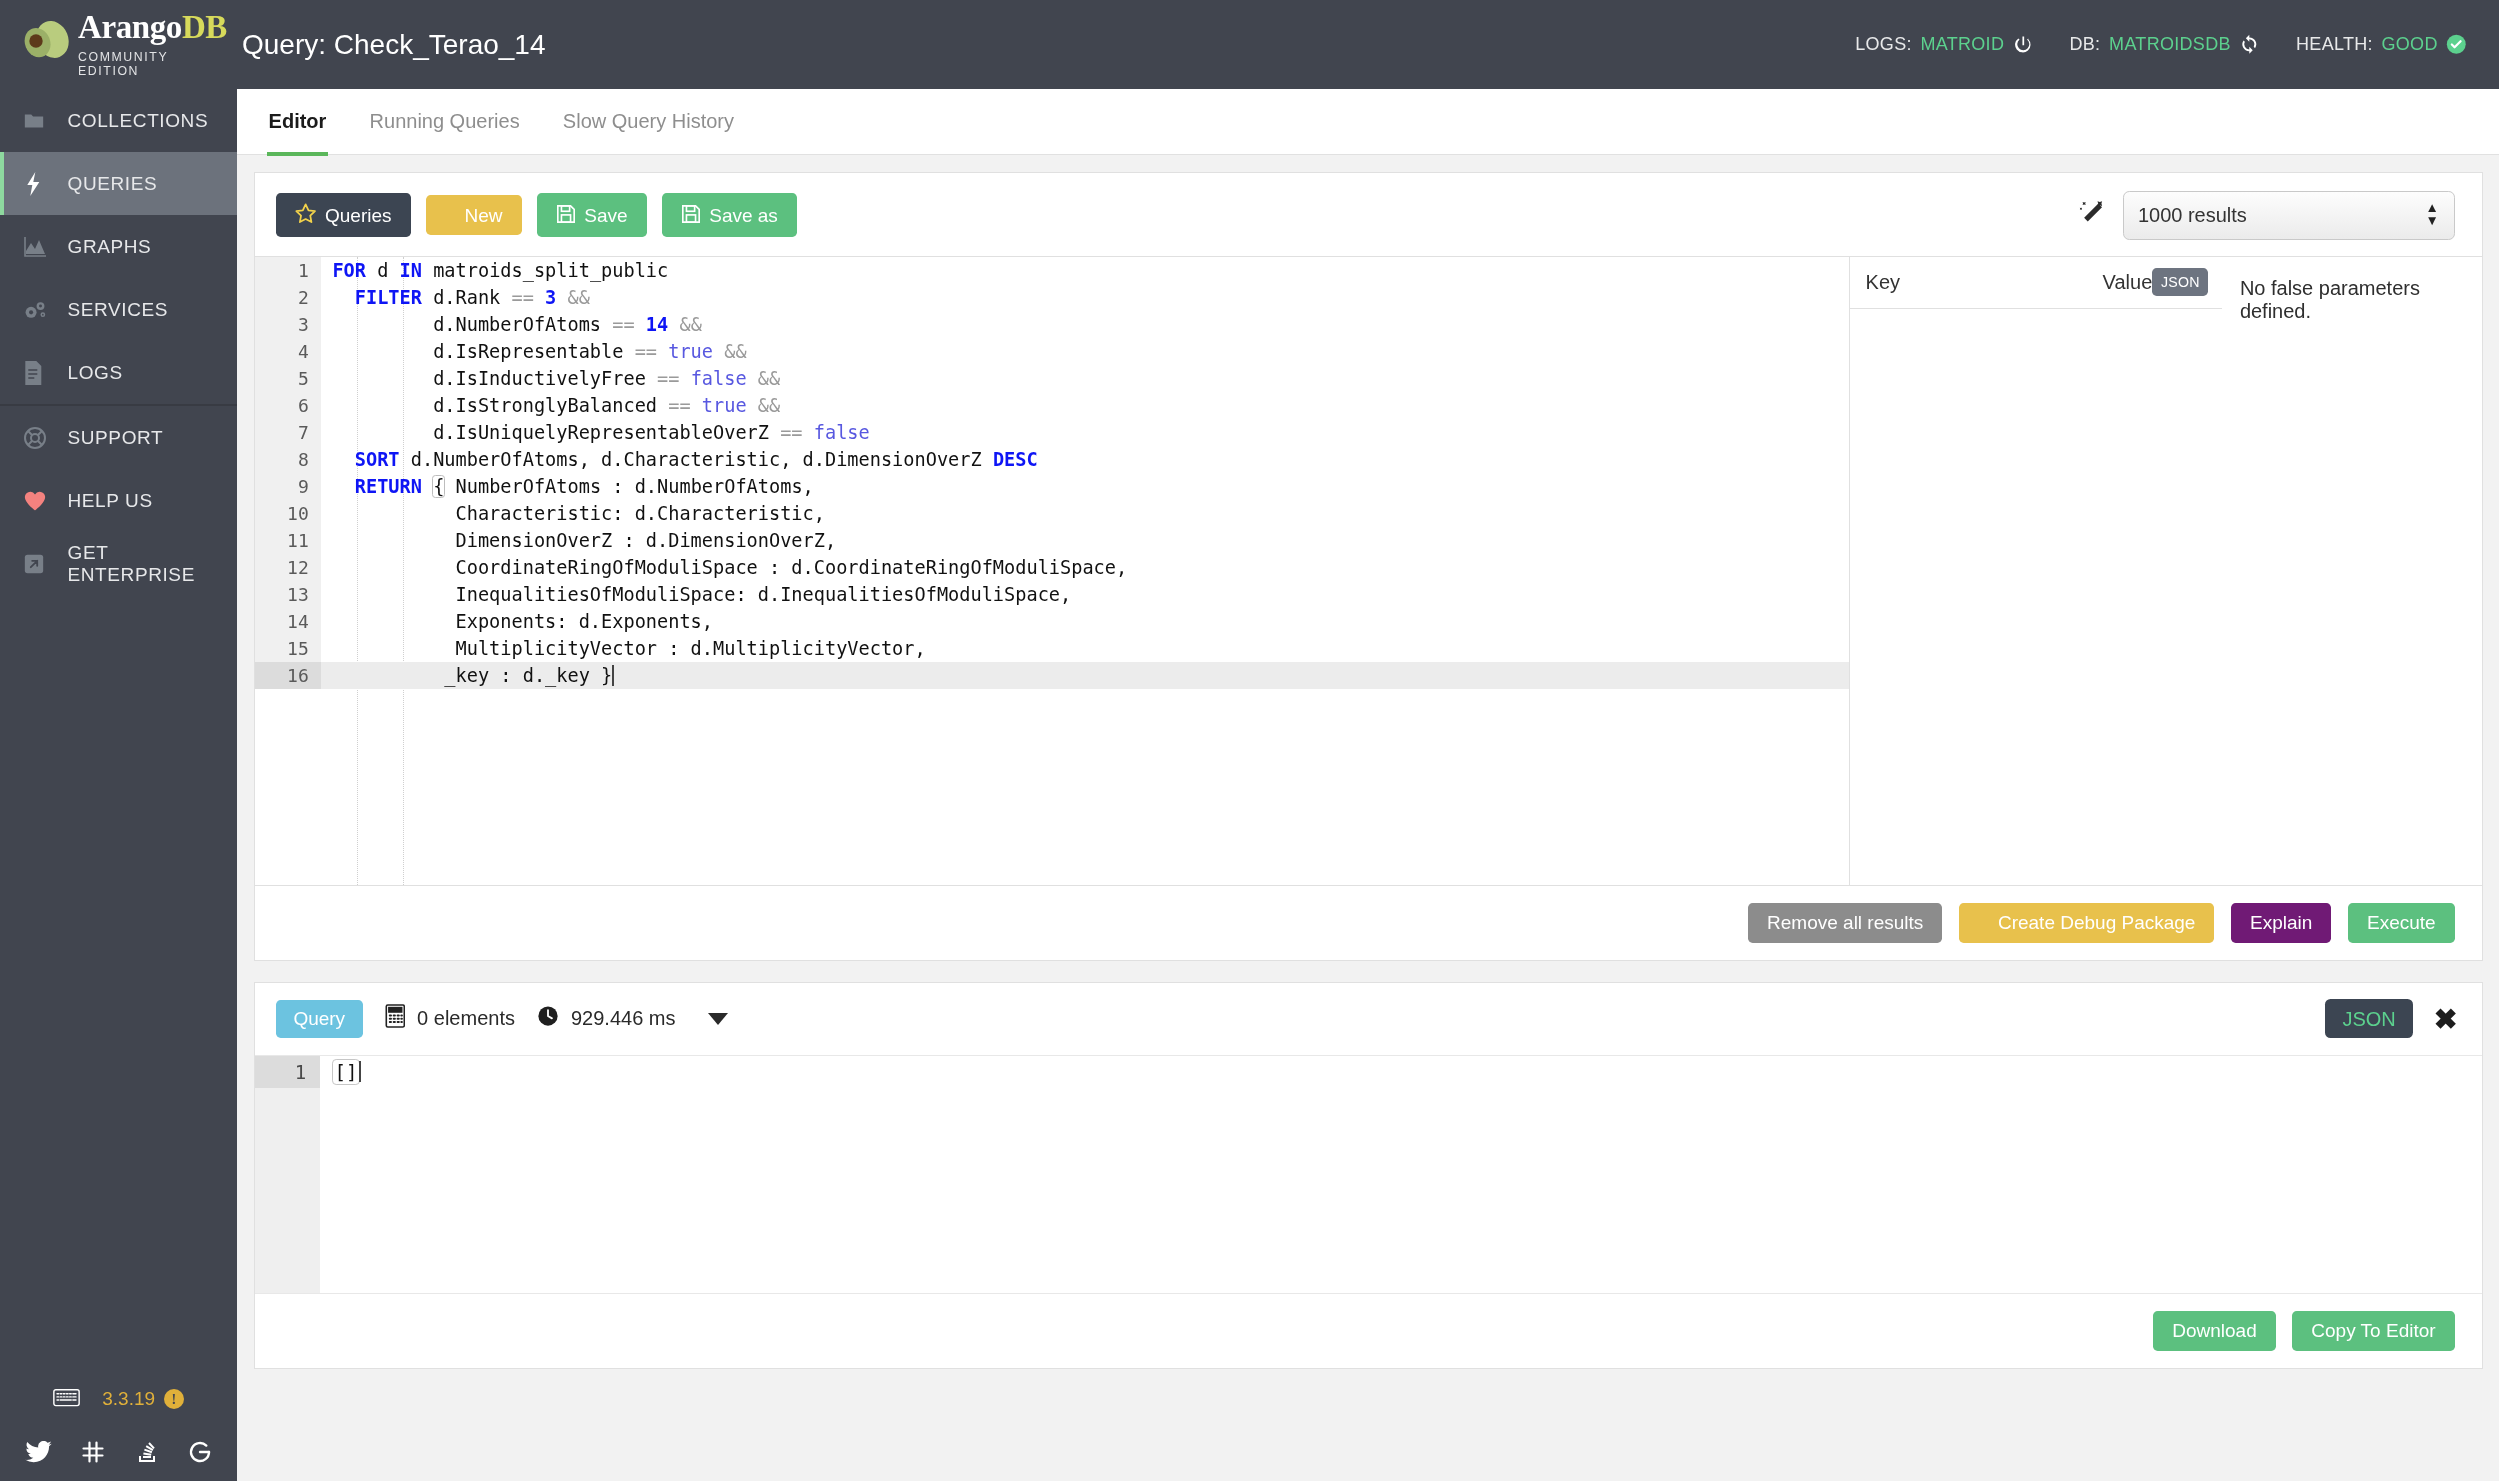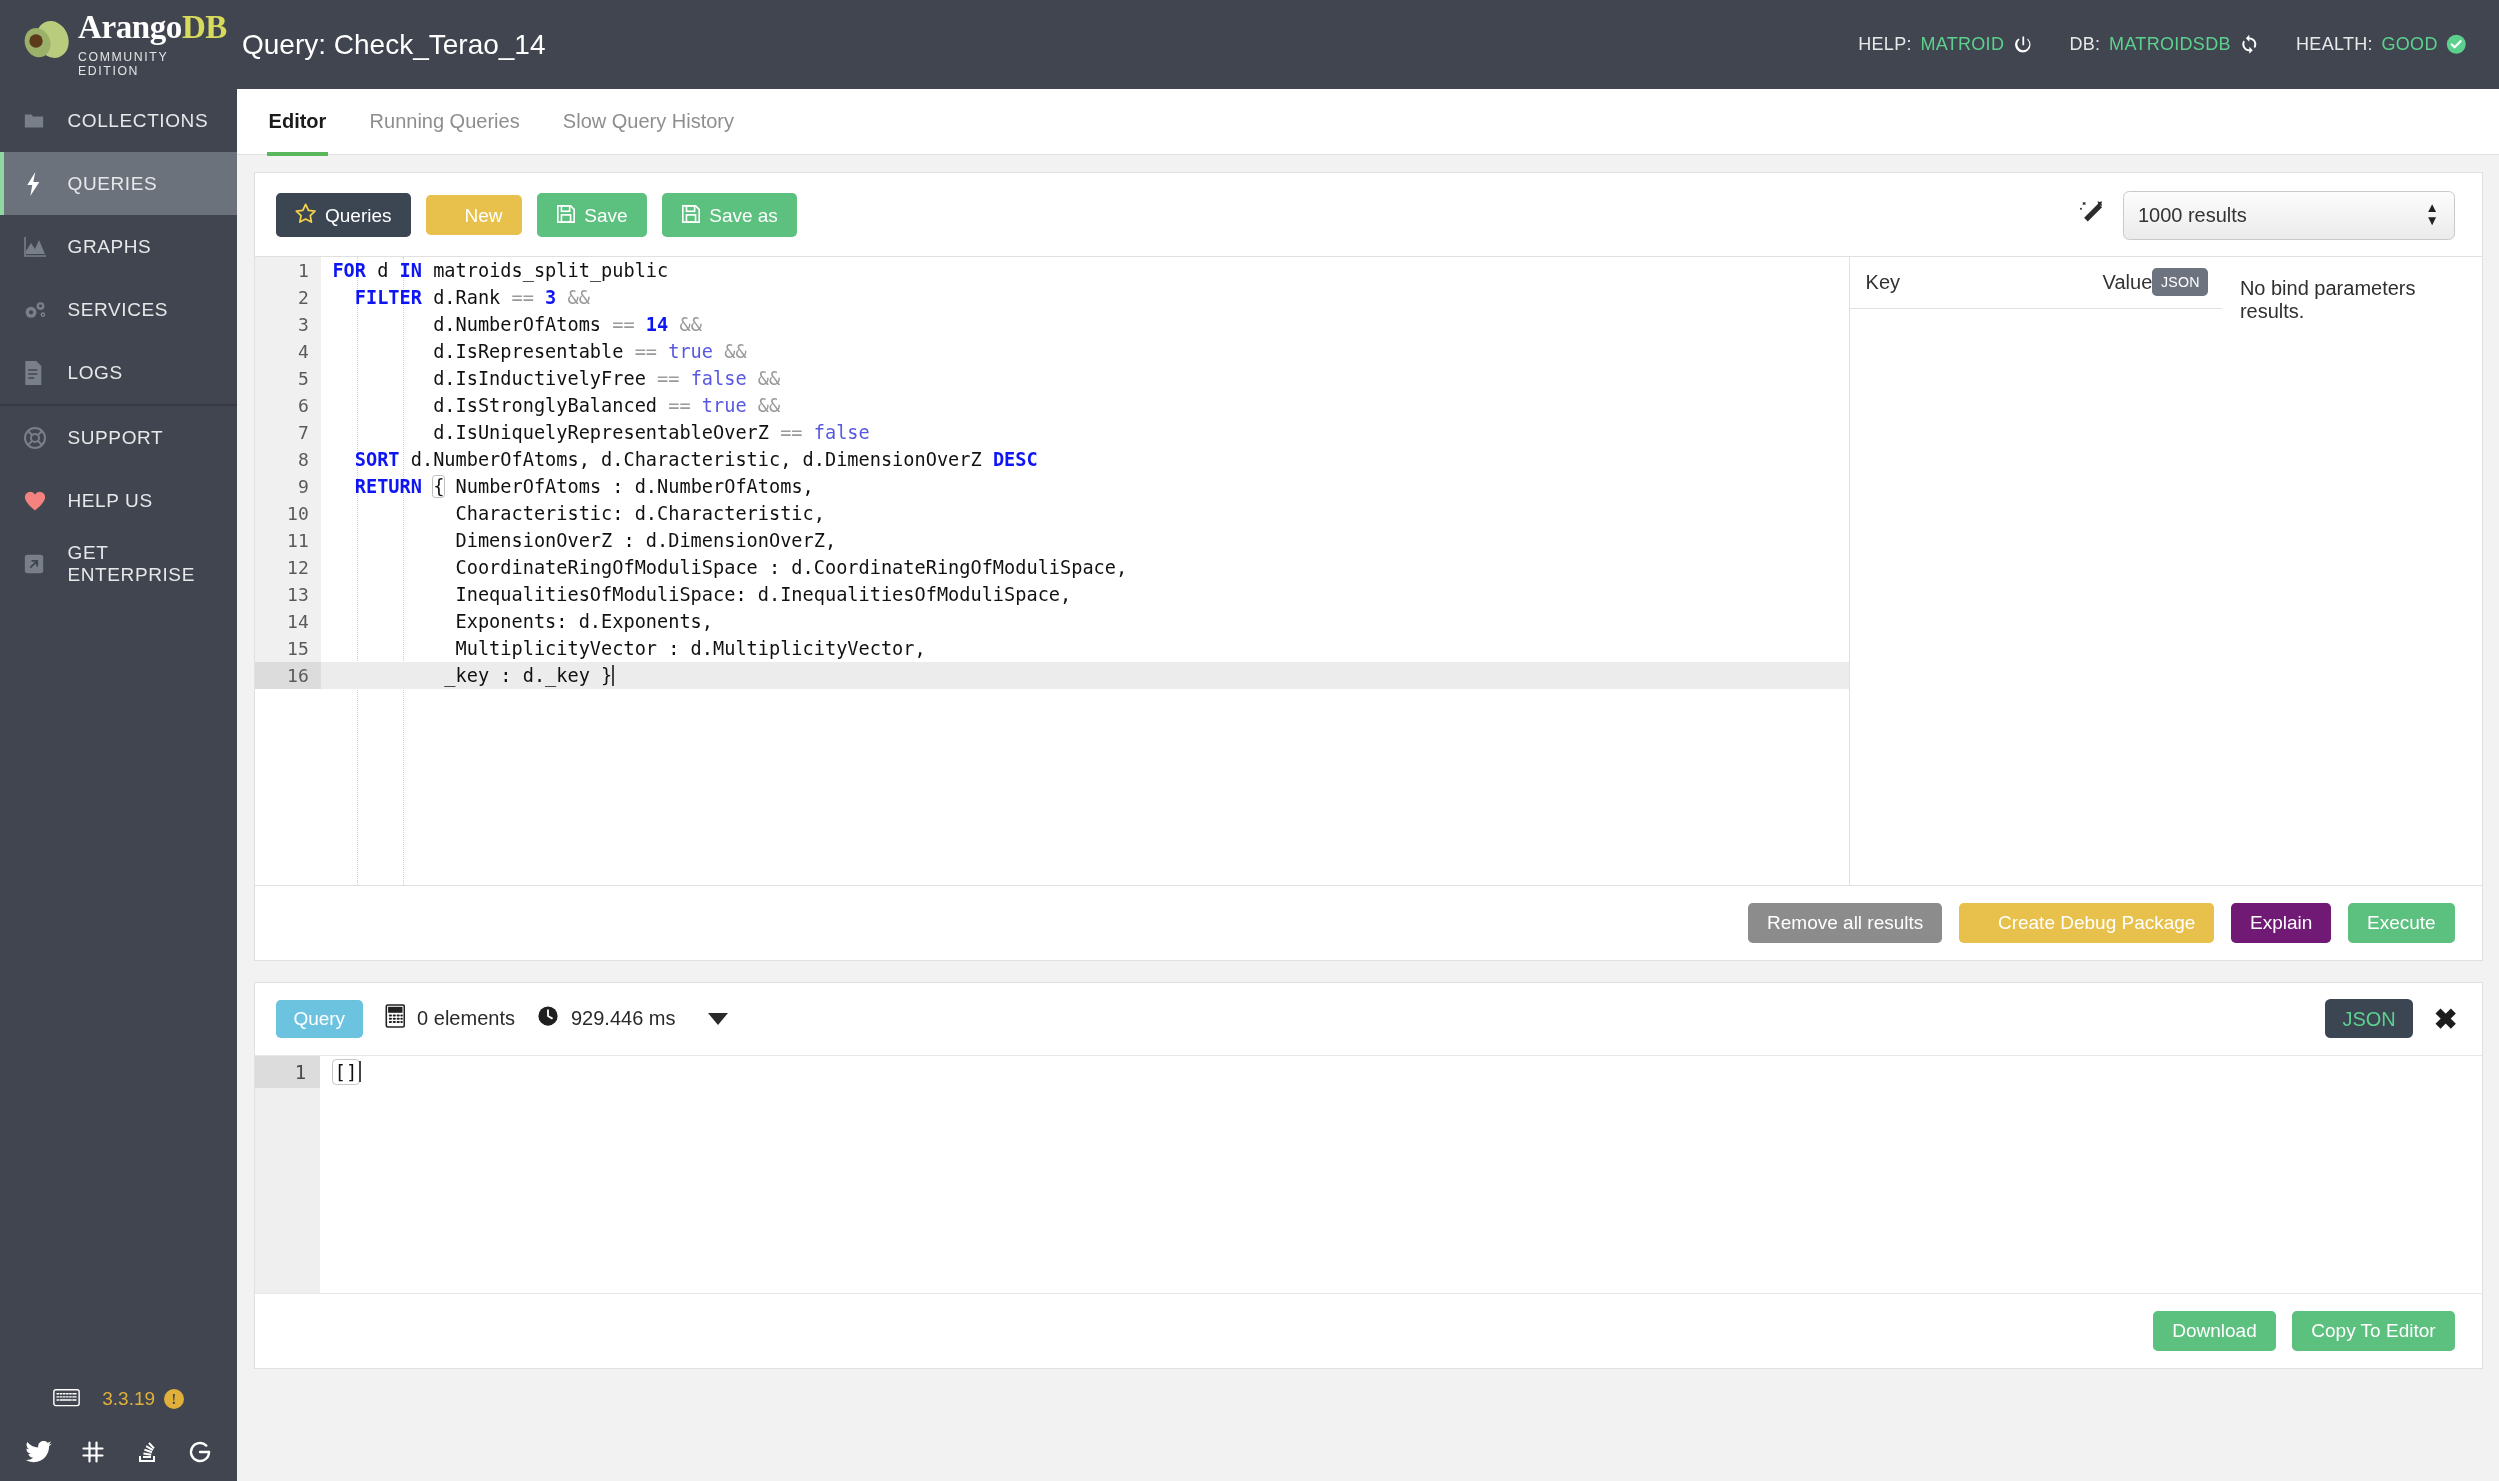--- a/index.html
+++ b/index.html
@@ -183,21 +183,21 @@
       </span>
       <span class="brand-text">
         <span class="brand-name"><span>Arango</span><span class="db">DB</span></span>
         <span class="brand-sub" style="display:block">COMMUNITY EDITION</span>
       </span>
     </div>
     <div class="page-title">Query: Check_Terao_14</div>
 
     <div class="topbar-right">
       <div class="stat">
-        <span class="lbl">HELP:</span>
+        <span class="lbl">LOGS:</span>
         <span class="val">MATROID</span>
         <span class="ic">
           <svg width="20.6" height="20.6" viewBox="0 0 24 24" fill="#ffffff">
             <path d="M13 3h-2v10h2V3zm4.8 2.1l-1.4 1.4A7 7 0 1 1 7.6 6.5L6.2 5.1a9 9 0 1 0 11.6 1z"></path>
           </svg>
         </span>
       </div>
       <div class="stat">
         <span class="lbl">DB:</span>
         <span class="val">MATROIDSDB</span>
@@ -498,21 +498,21 @@
                   </div>
               </div>
             </div>
 
             <div class="bind-pane">
               <div class="bind-head">
                 <span class="col-key">Key</span>
                 <span class="col-val">Value</span>
                 <span class="json-btn-small">JSON</span>
               </div>
-              <div class="bind-empty">No bind parameters results.</div>
+              <div class="bind-empty">No false parameters defined.</div>
             </div>
           </div>
         </div>
 
         <div class="actions-row">
           <button class="btn btn-grey">Remove all results</button>
           <button class="btn btn-yellow">Create Debug Package</button>
           <button class="btn btn-blue">Explain</button>
           <button class="btn btn-green">Execute</button>
         </div>

